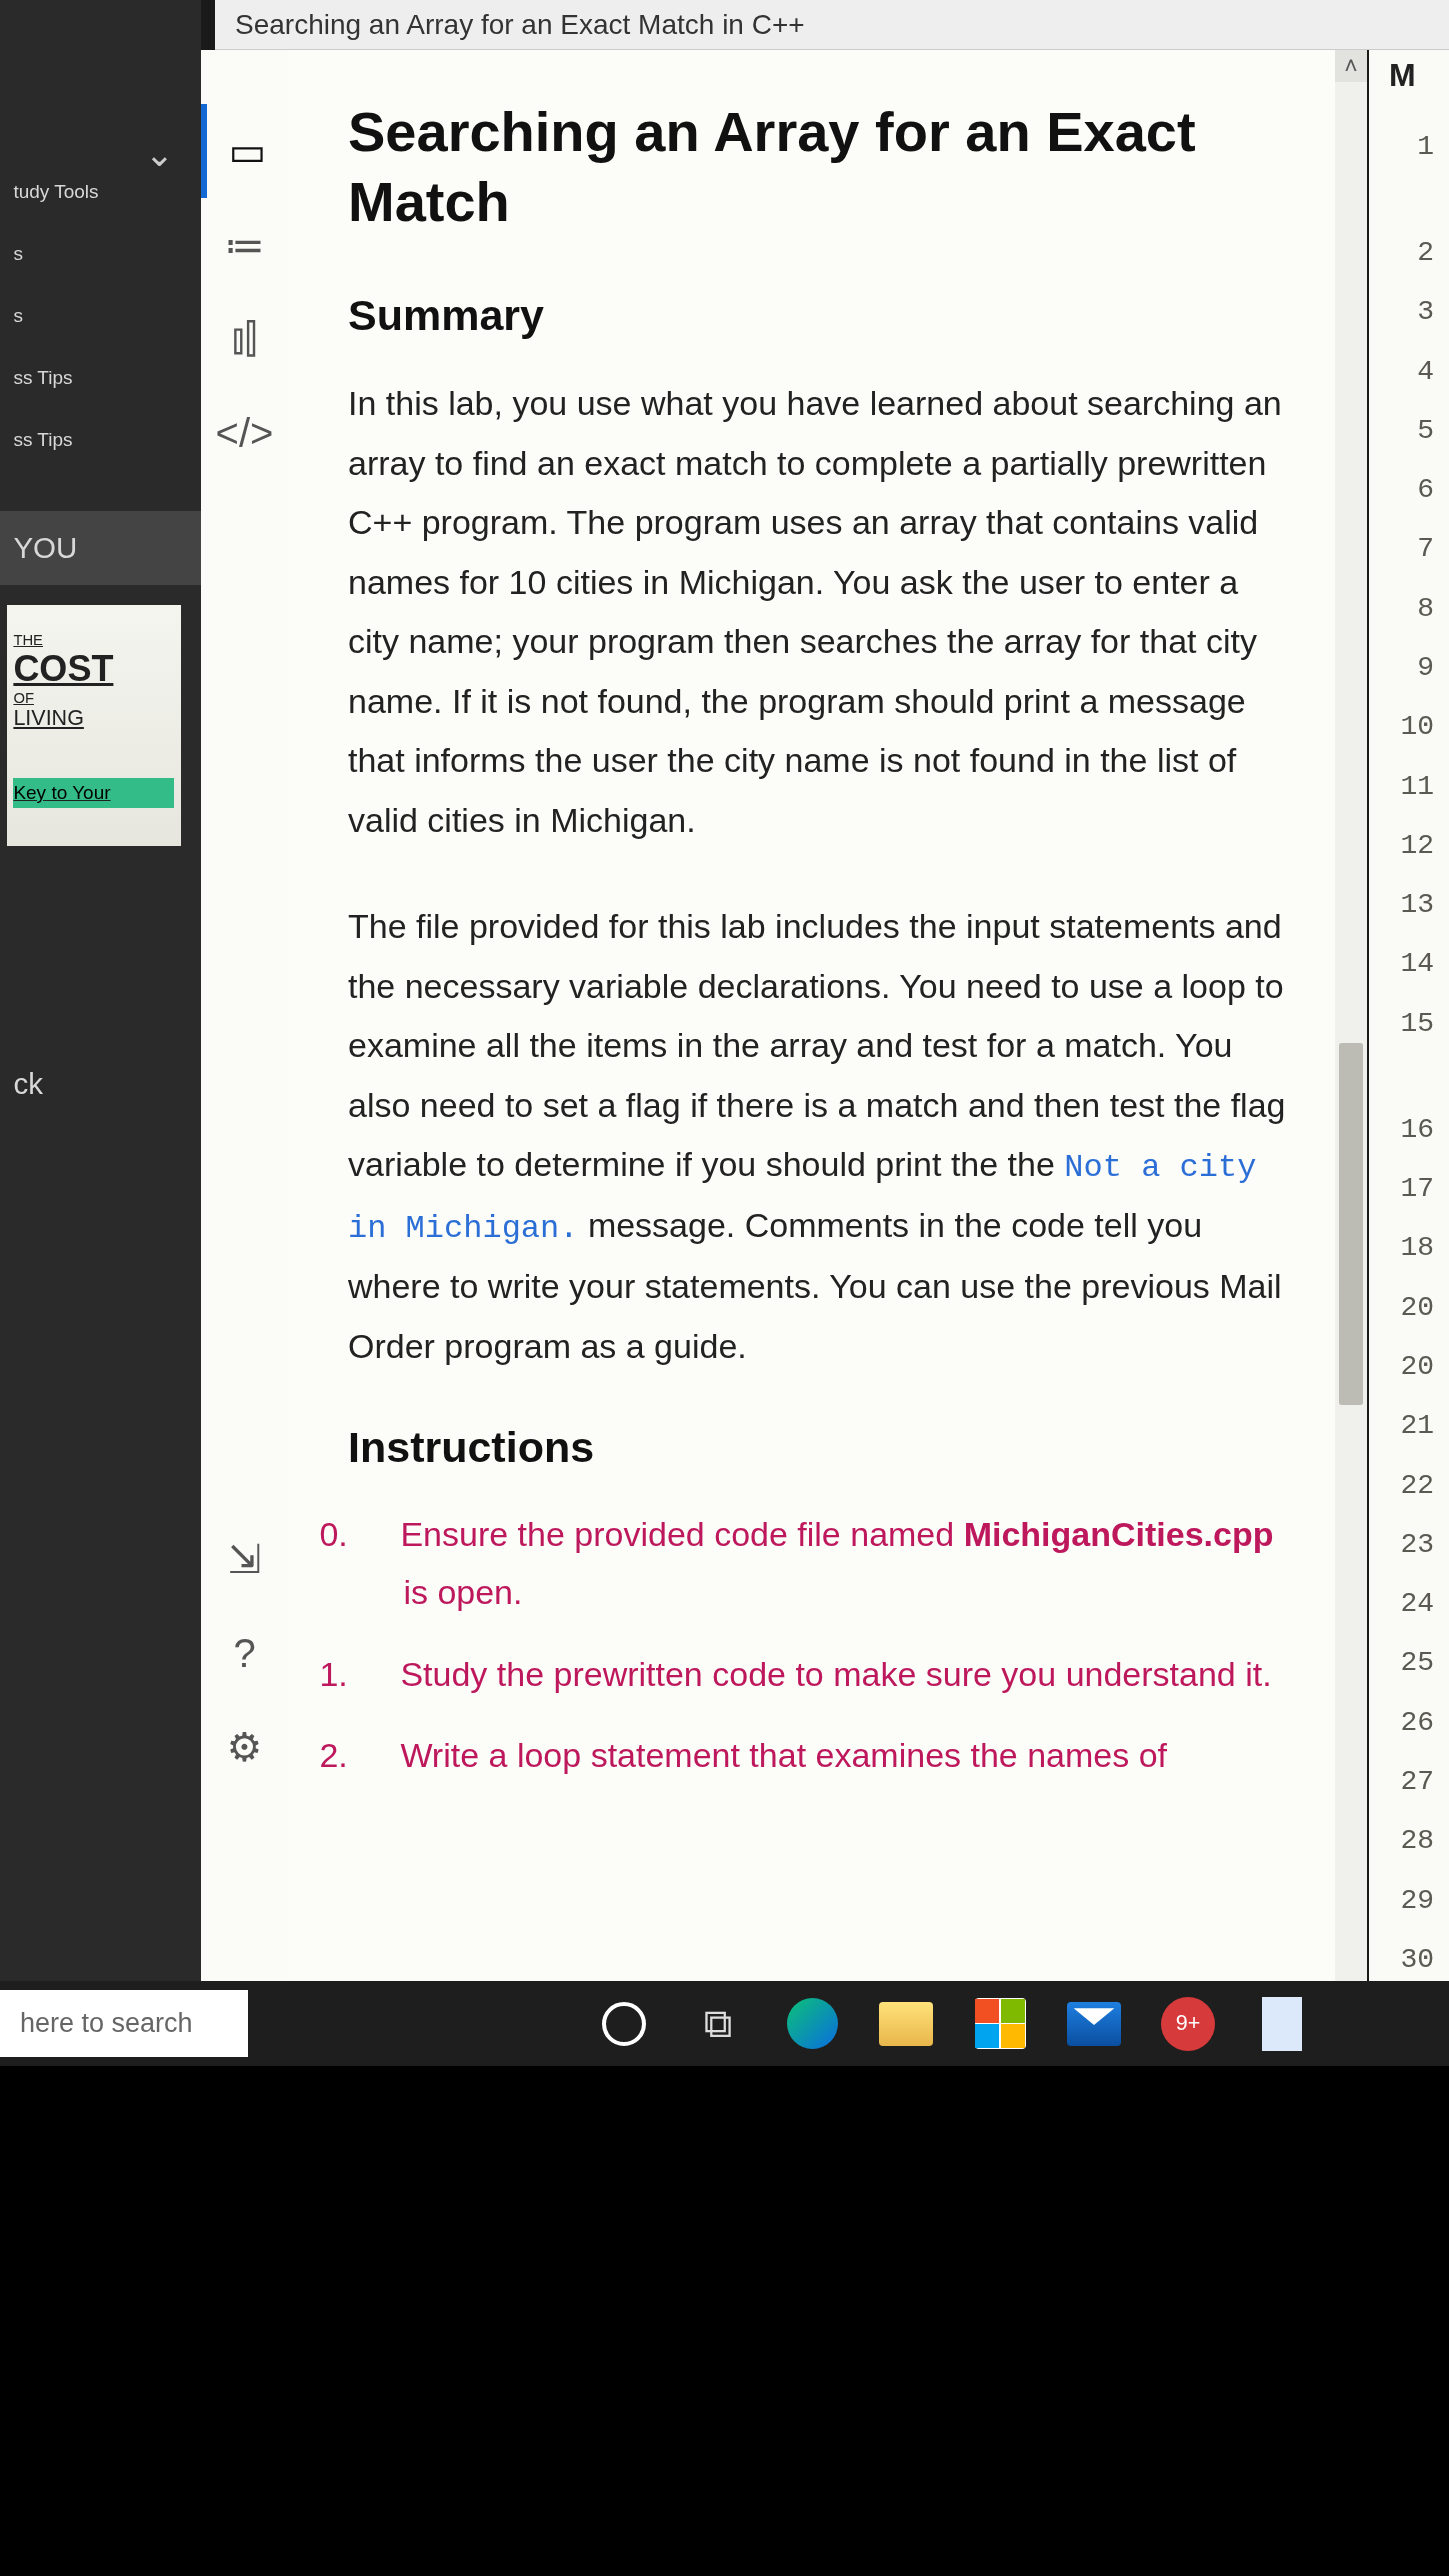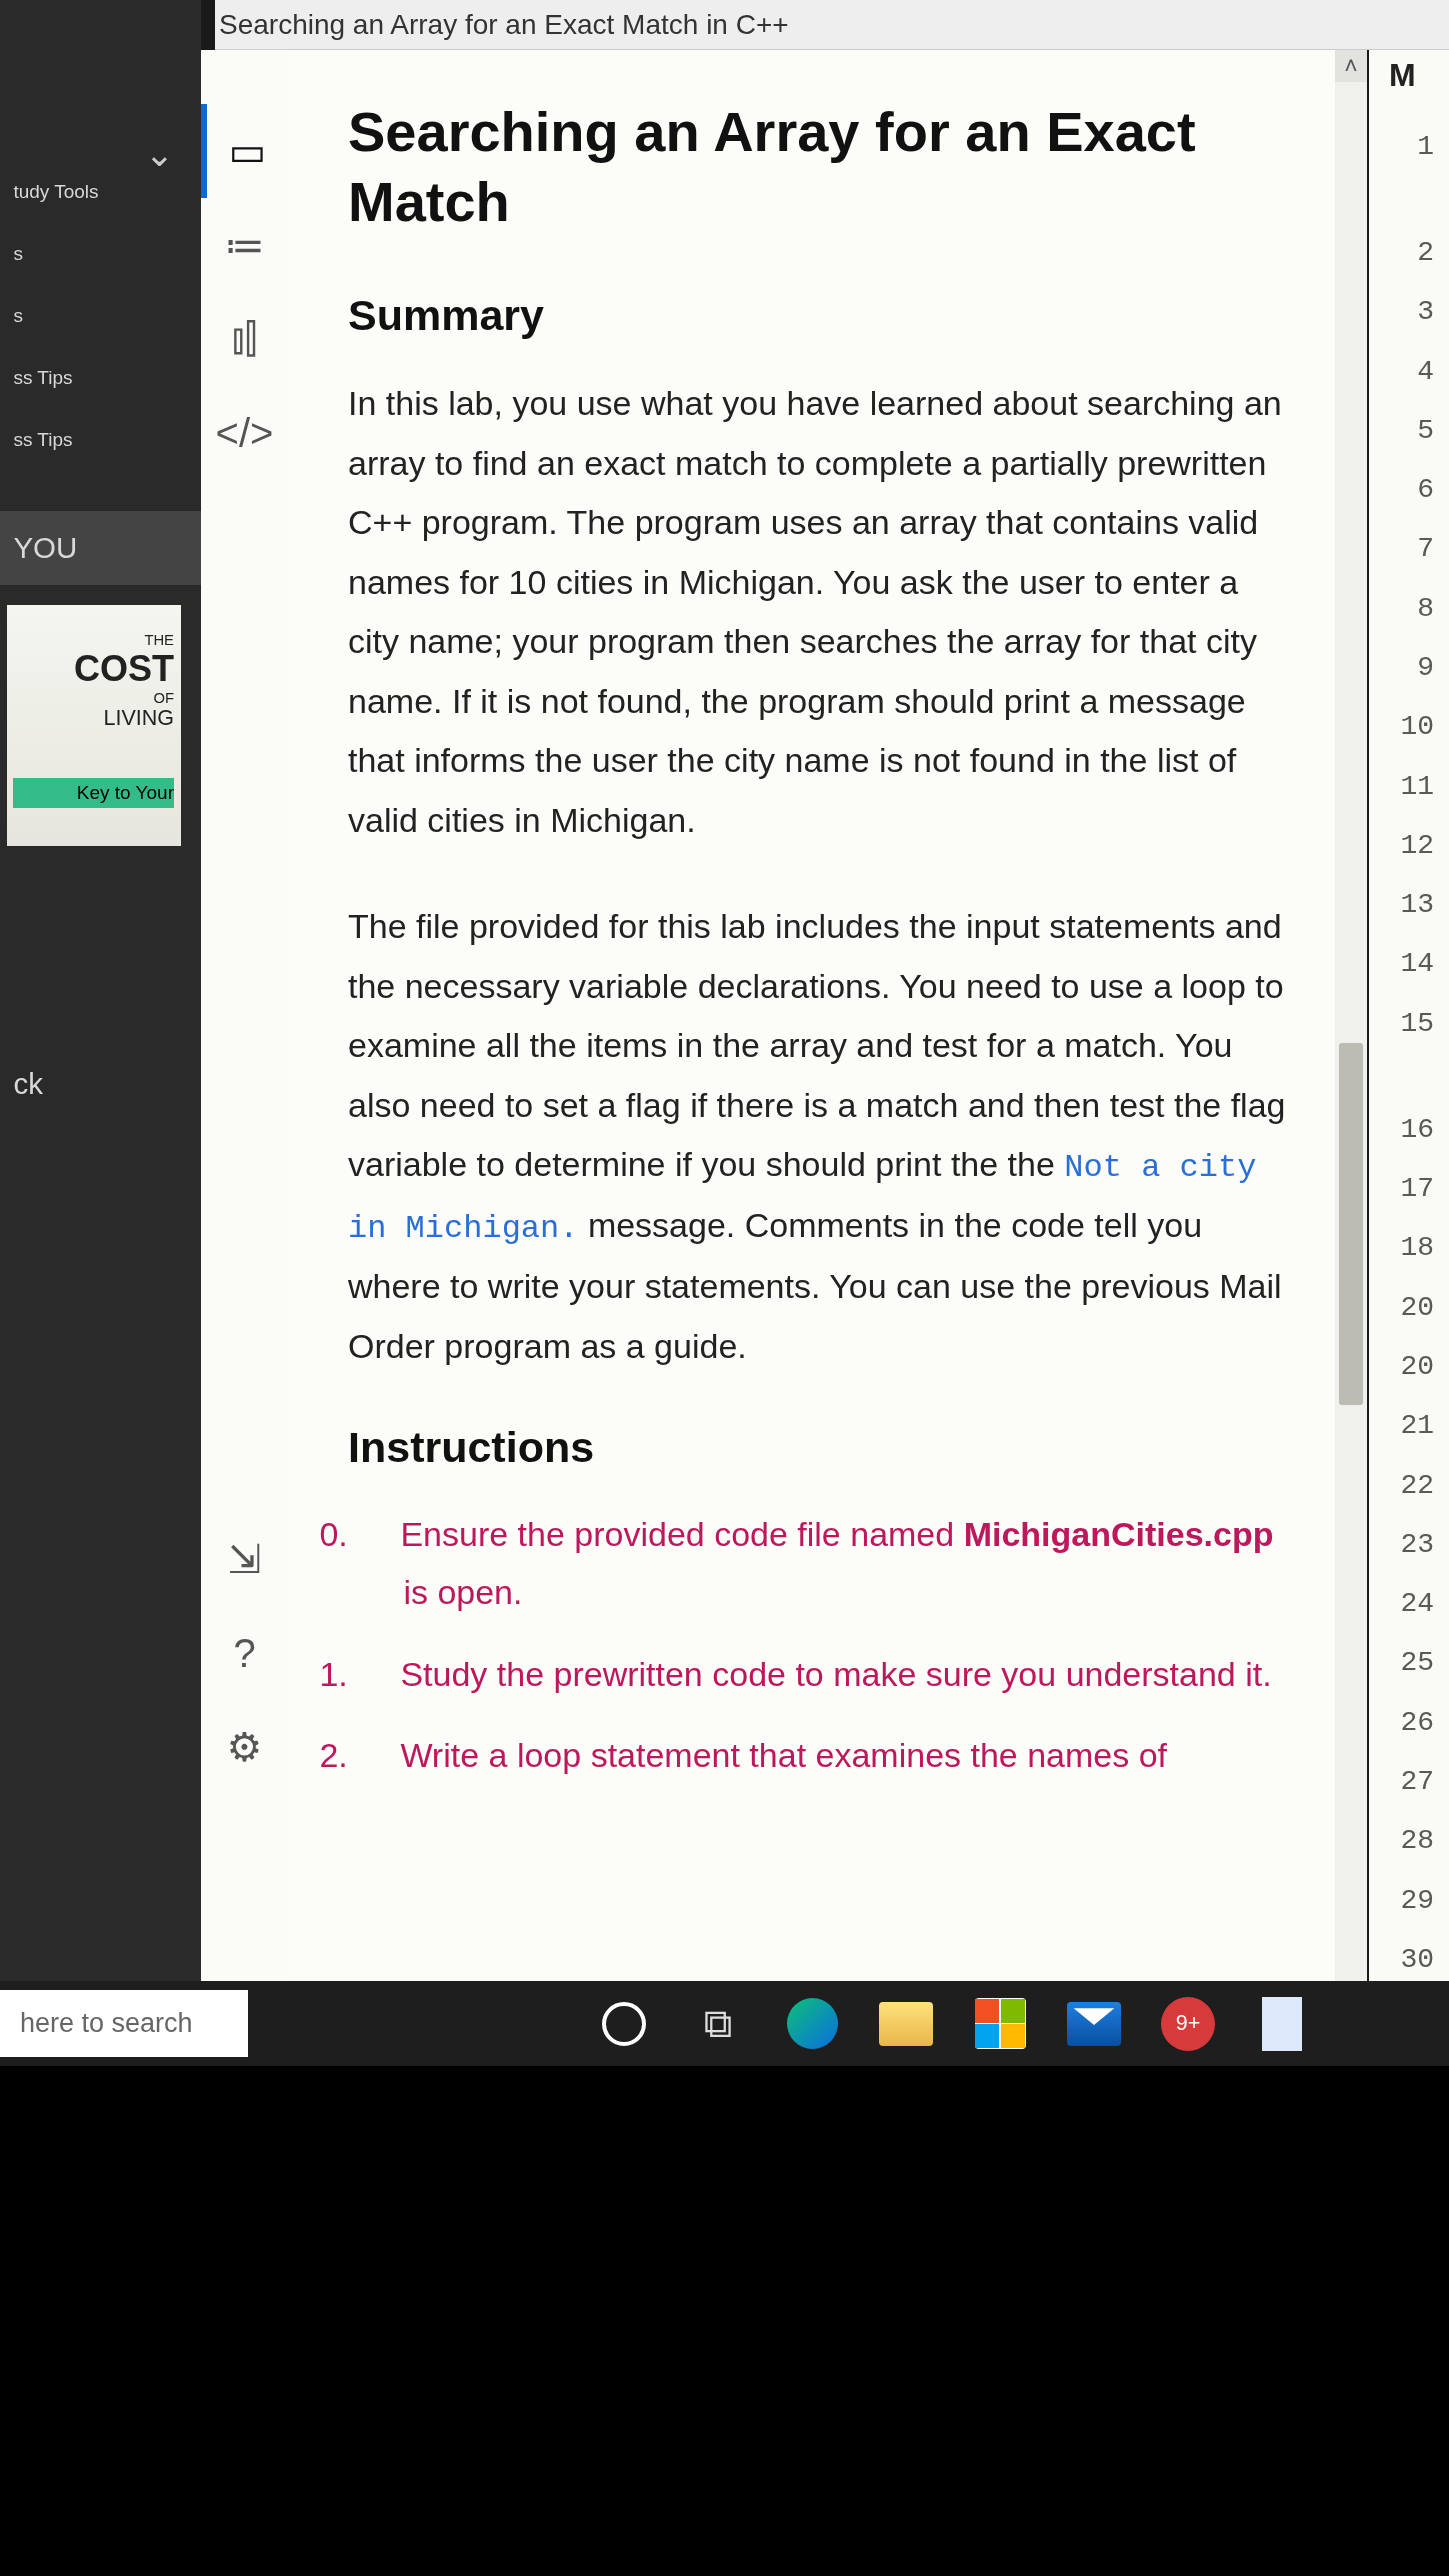--- a/index.html
+++ b/index.html
@@ -5,28 +5,28 @@
   * { box-sizing: border-box; margin: 0; padding: 0; }
   html, body { width: 1449px; height: 2576px; font-family: Arial, Helvetica, sans-serif; background: #000; overflow: hidden; }
   .screen { position: relative; width: 1449px; height: 2576px; background: #1a1a1a; }
 
   
   .sidebar { position: absolute; left: 0; top: 0; width: 201px; height: 2012px; background: #2a2a2a; color: #d8d8d8; padding-top: 161px; }
   .side-expand { position:absolute; right:27px; top:134px; font-size:35px; color:#ccc;}
   .sidebar .side-item { font-size: 19px; padding: 20px 13.4px; white-space: nowrap; overflow: hidden; }
   .sidebar .side-highlight { background: #444; }
   .for-you { margin-top:40px; padding:20px 13.4px; font-size:29.5px; }
-  .book-thumb { margin:20px 0 0 6.7px; width:174px; height:241px; background: linear-gradient(#f5f5f0,#e6e6de); color:#222; font-size:21.5px; text-align:right; padding:27px 6.7px; }
+  .book-thumb { margin:20px 0 0 6.7px; width:174px; height:241px; background: linear-gradient(#f5f5f0,#e6e6de); color:#222; font-size:21.5px; text-align:left; padding:27px 6.7px;text-decoration:underline; }
   .book-thumb .tiny { font-size:14.8px; }
   .book-thumb .big { font-size:36px; font-weight:bold;}
   .book-thumb .caption { background:#3b8; color:#000; font-size:19px; padding:4px 0; margin-top:47px;}
   .ck { margin-top: 201px; padding: 20px 13.4px; font-size: 29.5px; }
 
   
-  .doc-tab { position:absolute; left:215px; top:0; right:0; height:50px; background:#eeeeee; border-bottom:1.3px solid #ccc; font-size:28px; line-height:50px; padding-left:4px; color:#333; }
+  .doc-tab { position:absolute; left:215px; top:0; right:0; height:50px; background:#eeeeee; border-bottom:1.3px solid #ccc; font-size:28px; line-height:50px; padding-left:20px; color:#333; }
 
   
   .icon-rail { position:absolute; left:201px; top:50px; width:87px; height:2012px; background:#fbfbf7; padding-top:54px; }
   .icon-rail .rail-icon { width:87px; height:94px; display:flex; align-items:center; justify-content:center; font-size:40px; color:#555; }
   .rail-icon.active { border-left:6.7px solid #1269d3; color:#111;}
   .rail-bottom { position:absolute; bottom:268px; left:0; width:87px;}
 
   
   .main { position:absolute; left:288px; top:50px; width:1047px; height:1979px; background:#fcfcf8; padding:47px 47px 47px 60px; overflow:hidden;}
   .main h1 { font-size:56px; font-weight:900; line-height:1.25; color:#111; margin-bottom:54px;}

